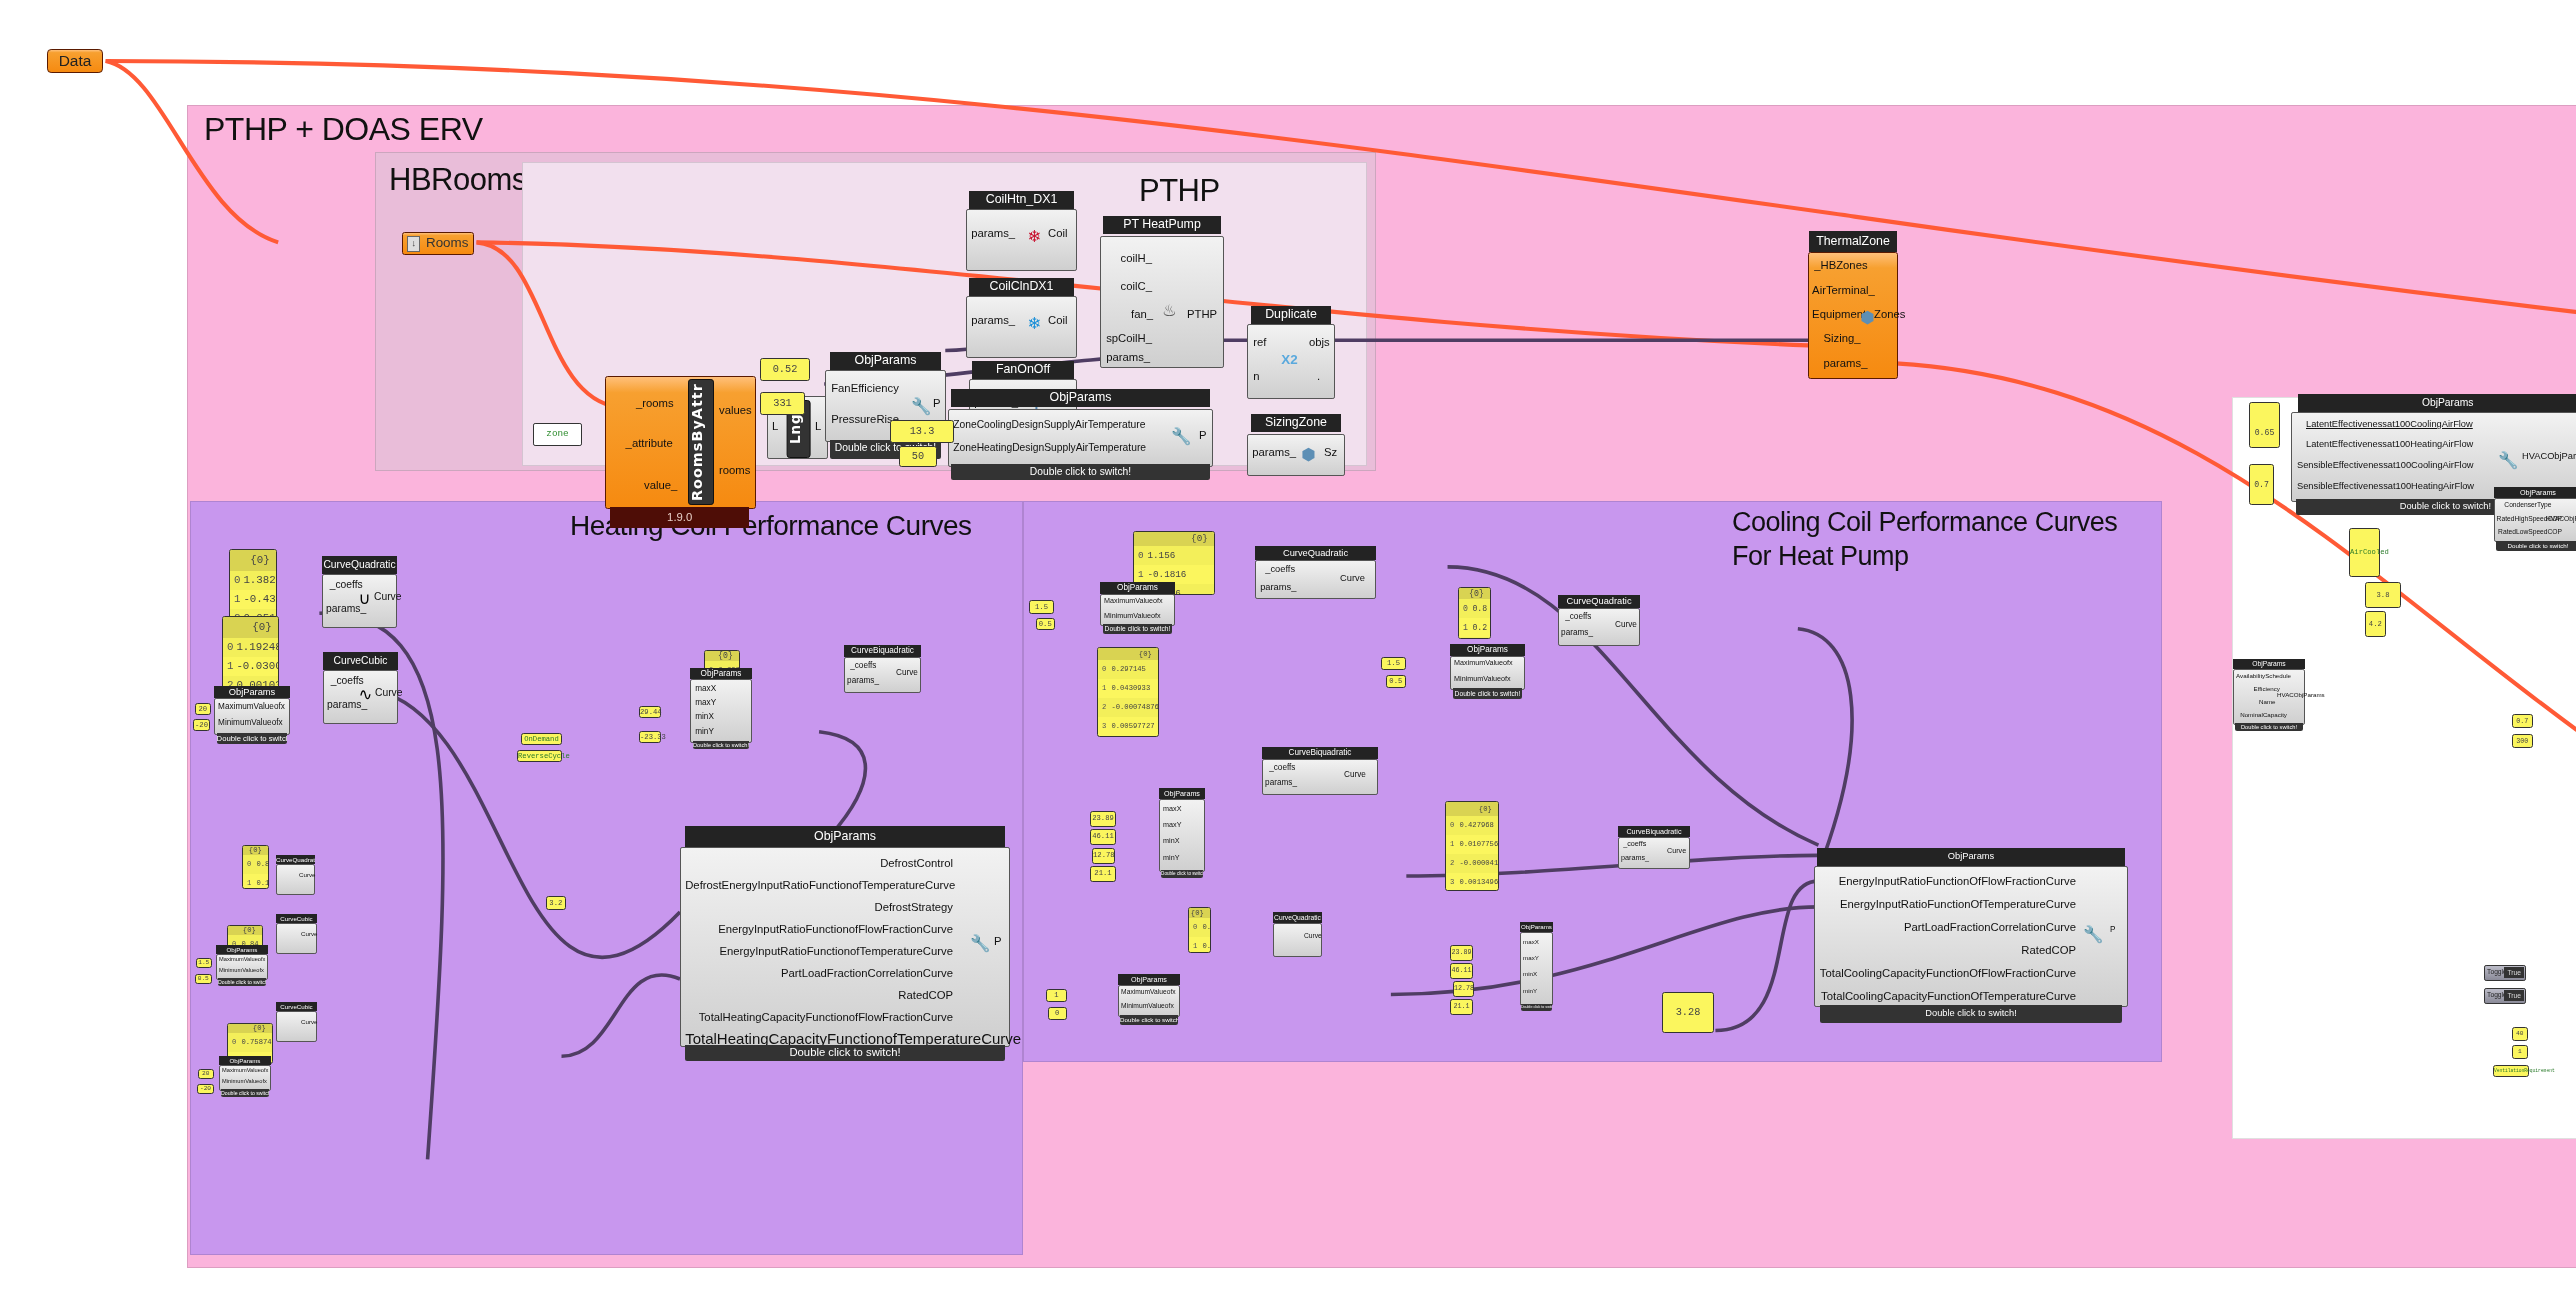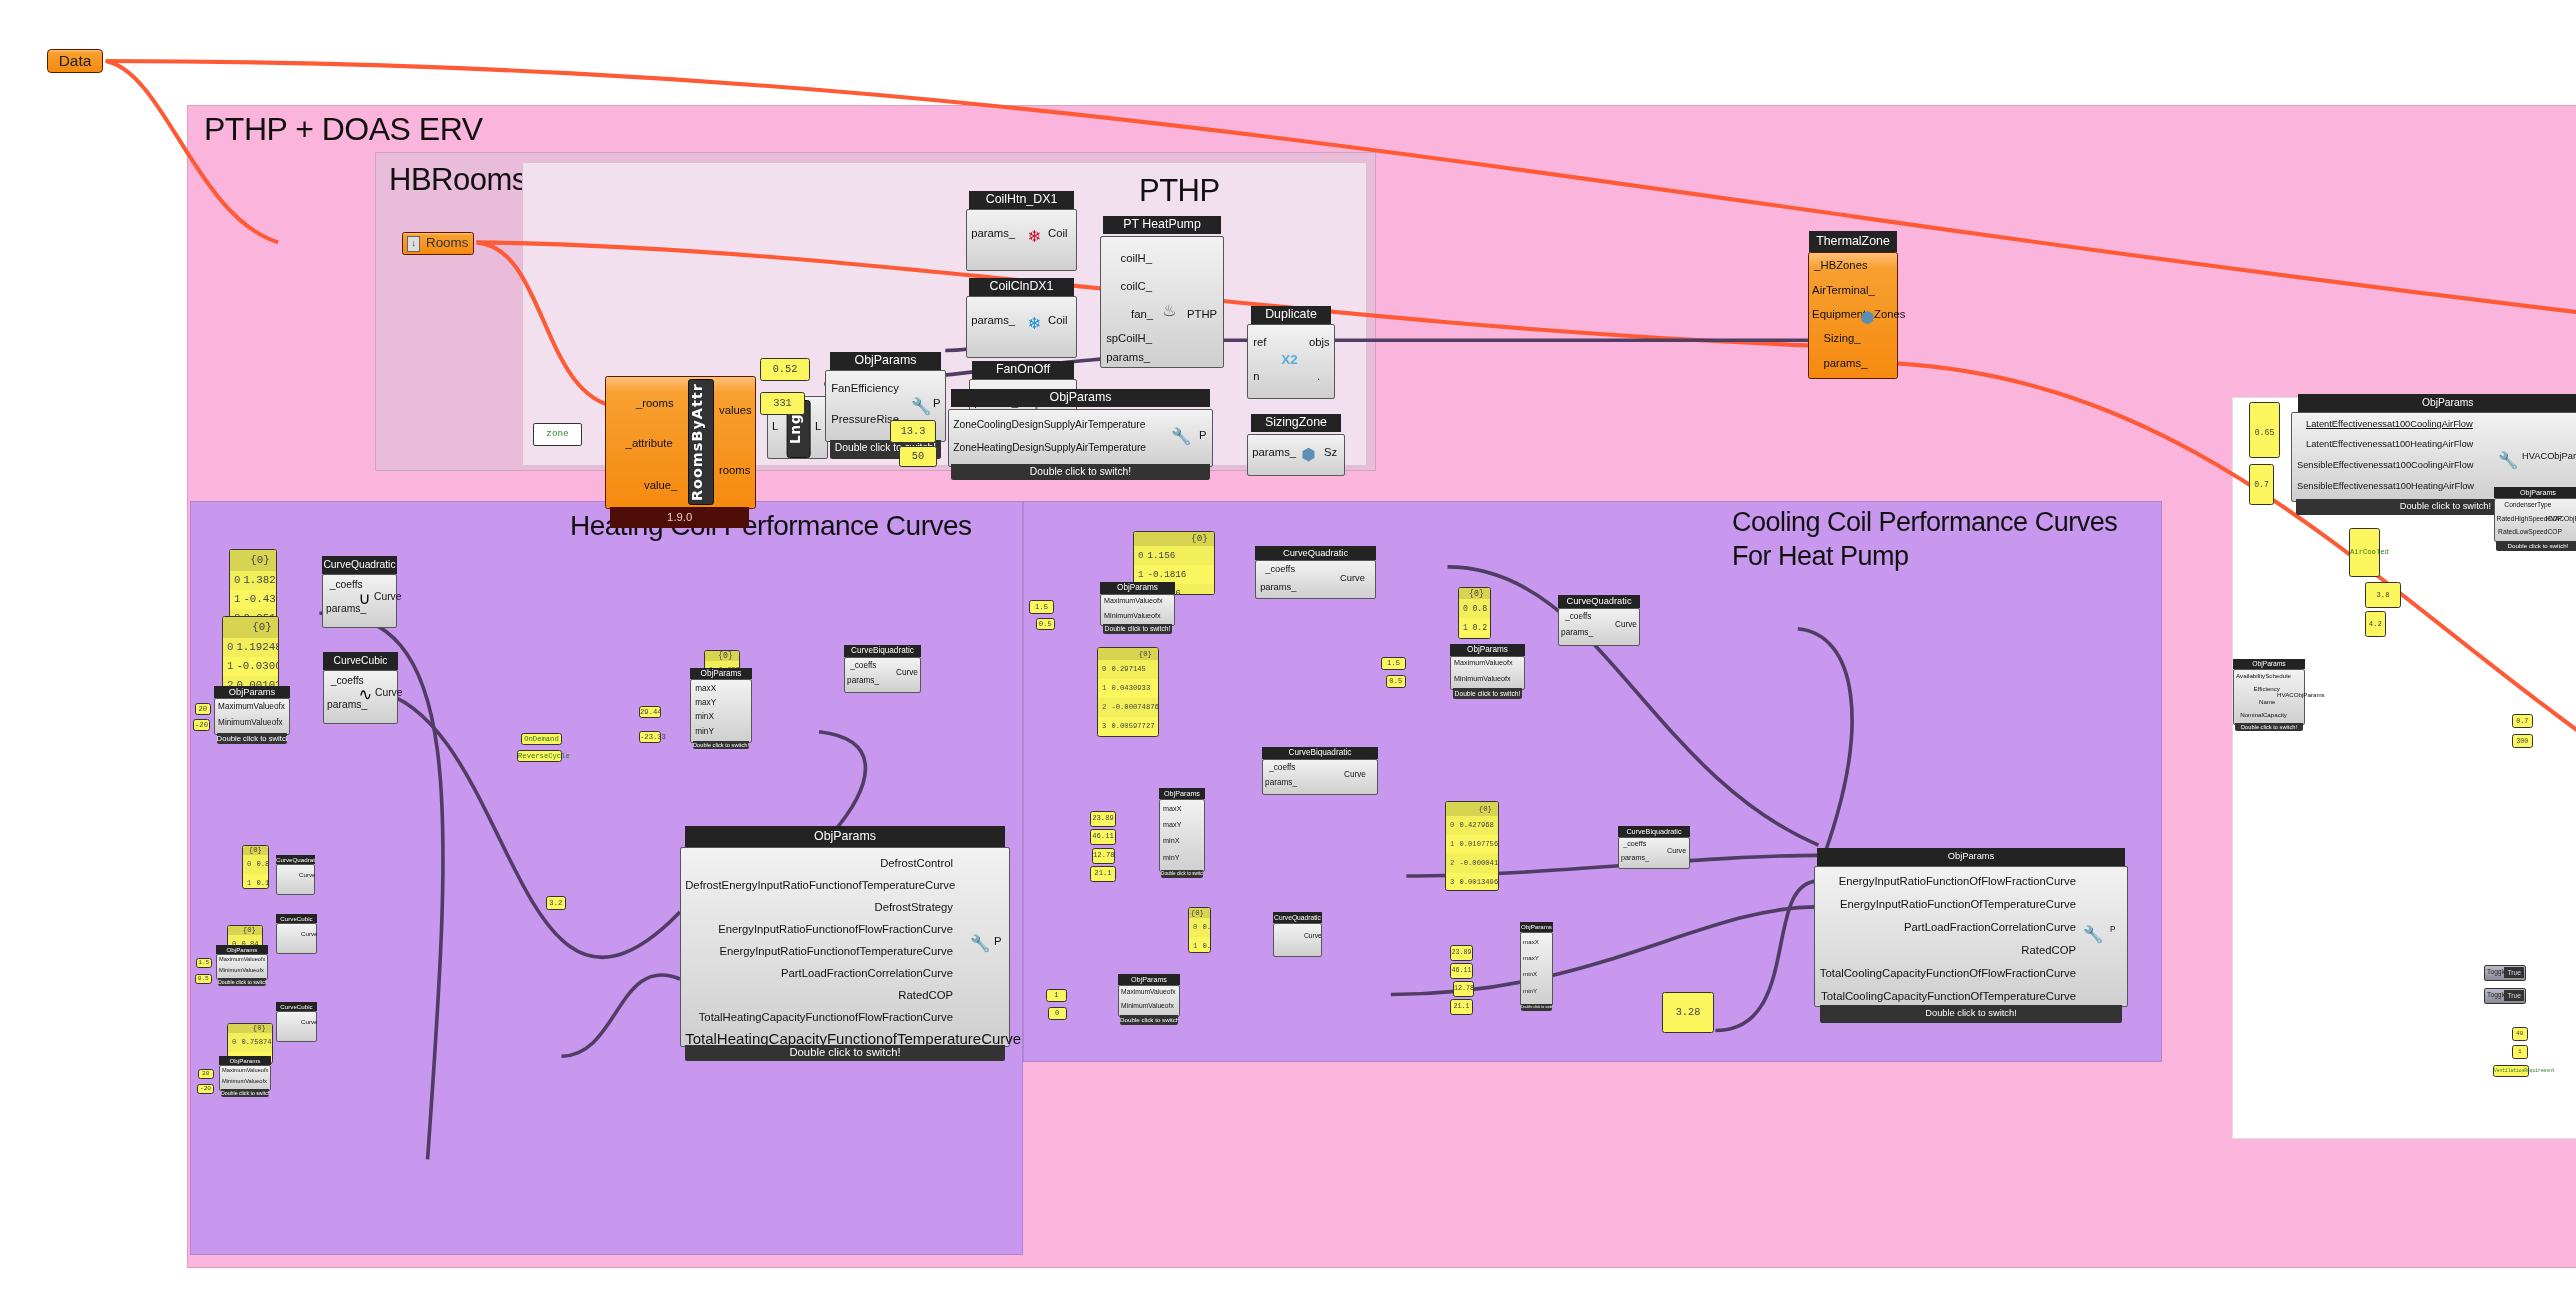--- a/index.html
+++ b/index.html
@@ -174,21 +174,21 @@
 </div>
 <div class="comp" style="left:948px;top:389px;width:265px;height:90px;">
   <div class="hdr" style="left:2.6px;right:2.6px;">ObjParams</div>
   <div class="body" style="top:19.6px;height:56px;"></div>
   <span class="port" style="left:5.2px;top:30px;font-size:10.3px;">ZoneCoolingDesignSupplyAirTemperature</span>
   <span class="port" style="left:5.2px;top:53px;font-size:10.3px;">ZoneHeatingDesignSupplyAirTemperature</span>
   <span class="ico" style="left:222px;top:33px;color:#6aa6d6;">🔧</span>
   <span class="port" style="left:251px;top:40px;">P</span>
   <div class="foot" style="left:2.6px;right:2.6px;top:75px;height:15.5px;font-size:10.3px;line-height:15.5px;">Double click to switch!</div>
 </div>
-<div class="num" style="left:890px;top:420px;width:46px;height:23px;line-height:20.6px;"><span>13.3</span></div>
+<div class="num" style="left:890px;top:420px;width:64px;height:23px;line-height:20.6px;"><span>13.3</span></div>
 <div class="num" style="left:899px;top:446px;width:38px;height:20.6px;line-height:18.5px;"><span>50</span></div>
 <div class="comp" style="left:1247px;top:414px;width:98px;height:59px;">
   <div class="hdr" style="left:4.1px;right:4.1px;">SizingZone</div>
   <div class="body" style="top:19.6px;height:40px;"></div>
   <span class="port" style="left:5.2px;top:32px;">params_</span>
   <span class="ico" style="left:50px;top:26px;color:#5d8fb5;">⬢</span>
   <span class="port" style="left:77px;top:32px;">Sz</span>
 </div>
 
 <div class="comp" style="left:1808px;top:231px;width:90px;height:145px;">
@@ -498,21 +498,21 @@
       <div style="text-align: right; white-space: nowrap; color: rgb(17, 17, 17); height: 23px; line-height: 23px; font-size: 11.3px;">PartLoadFractionCorrelationCurve</div>
       <div style="text-align: right; white-space: nowrap; color: rgb(17, 17, 17); height: 23px; line-height: 23px; font-size: 11.3px;">RatedCOP</div>
       <div style="text-align: right; white-space: nowrap; color: rgb(17, 17, 17); height: 23px; line-height: 23px; font-size: 11.3px;">TotalCoolingCapacityFunctionOfFlowFractionCurve</div>
       <div style="text-align: right; white-space: nowrap; color: rgb(17, 17, 17); height: 23px; line-height: 23px; font-size: 11.3px;">TotalCoolingCapacityFunctionOfTemperatureCurve</div>
     </div>
   <span class="ico" style="left:268px;top:72px;color:#6aa6d6;">🔧</span>
   <span class="port" style="left:296px;top:77px;font-size:8.2px;">P</span>
   <div class="foot" style="left:6.2px;right:6.2px;top:157px;height:17.5px;font-size:9.3px;line-height:17.5px;font-family:'Liberation Sans',sans-serif;">Double click to switch!</div>
 </div>
 
-<div class="num" style="left:2249px;top:402px;width:31px;height:56px;font-size:8.2px;line-height:60px;"><span>0.65</span></div>
+<div class="num" style="left:2249px;top:402px;width:31px;height:46px;font-size:8.2px;line-height:60px;"><span>0.65</span></div>
 
 <div class="num" style="left:2249px;top:464px;width:25px;height:41px;font-size:8.2px;line-height:39px;"><span>0.7</span></div>
 <div class="comp" style="left:2239px;top:394px;width:361px;height:121px;">
   <div class="hdr" style="left:59px;right:2.6px;font-size:10.3px;">ObjParams</div>
   <div class="body" style="left:52px;top:17.5px;height:88px;"></div>
   <span class="port" style="left:67px;top:25px;font-size:9.3px;text-decoration:underline;">LatentEffectivenessat100CoolingAirFlow</span>
   <span class="port" style="left:67px;top:45px;font-size:9.3px;">LatentEffectivenessat100HeatingAirFlow</span>
   <span class="port" style="left:58px;top:66px;font-size:9.3px;">SensibleEffectivenessat100CoolingAirFlow</span>
   <span class="port" style="left:58px;top:87px;font-size:9.3px;">SensibleEffectivenessat100HeatingAirFlow</span>
   <span class="ico" style="left:258px;top:52px;color:#6aa6d6;">🔧</span>

